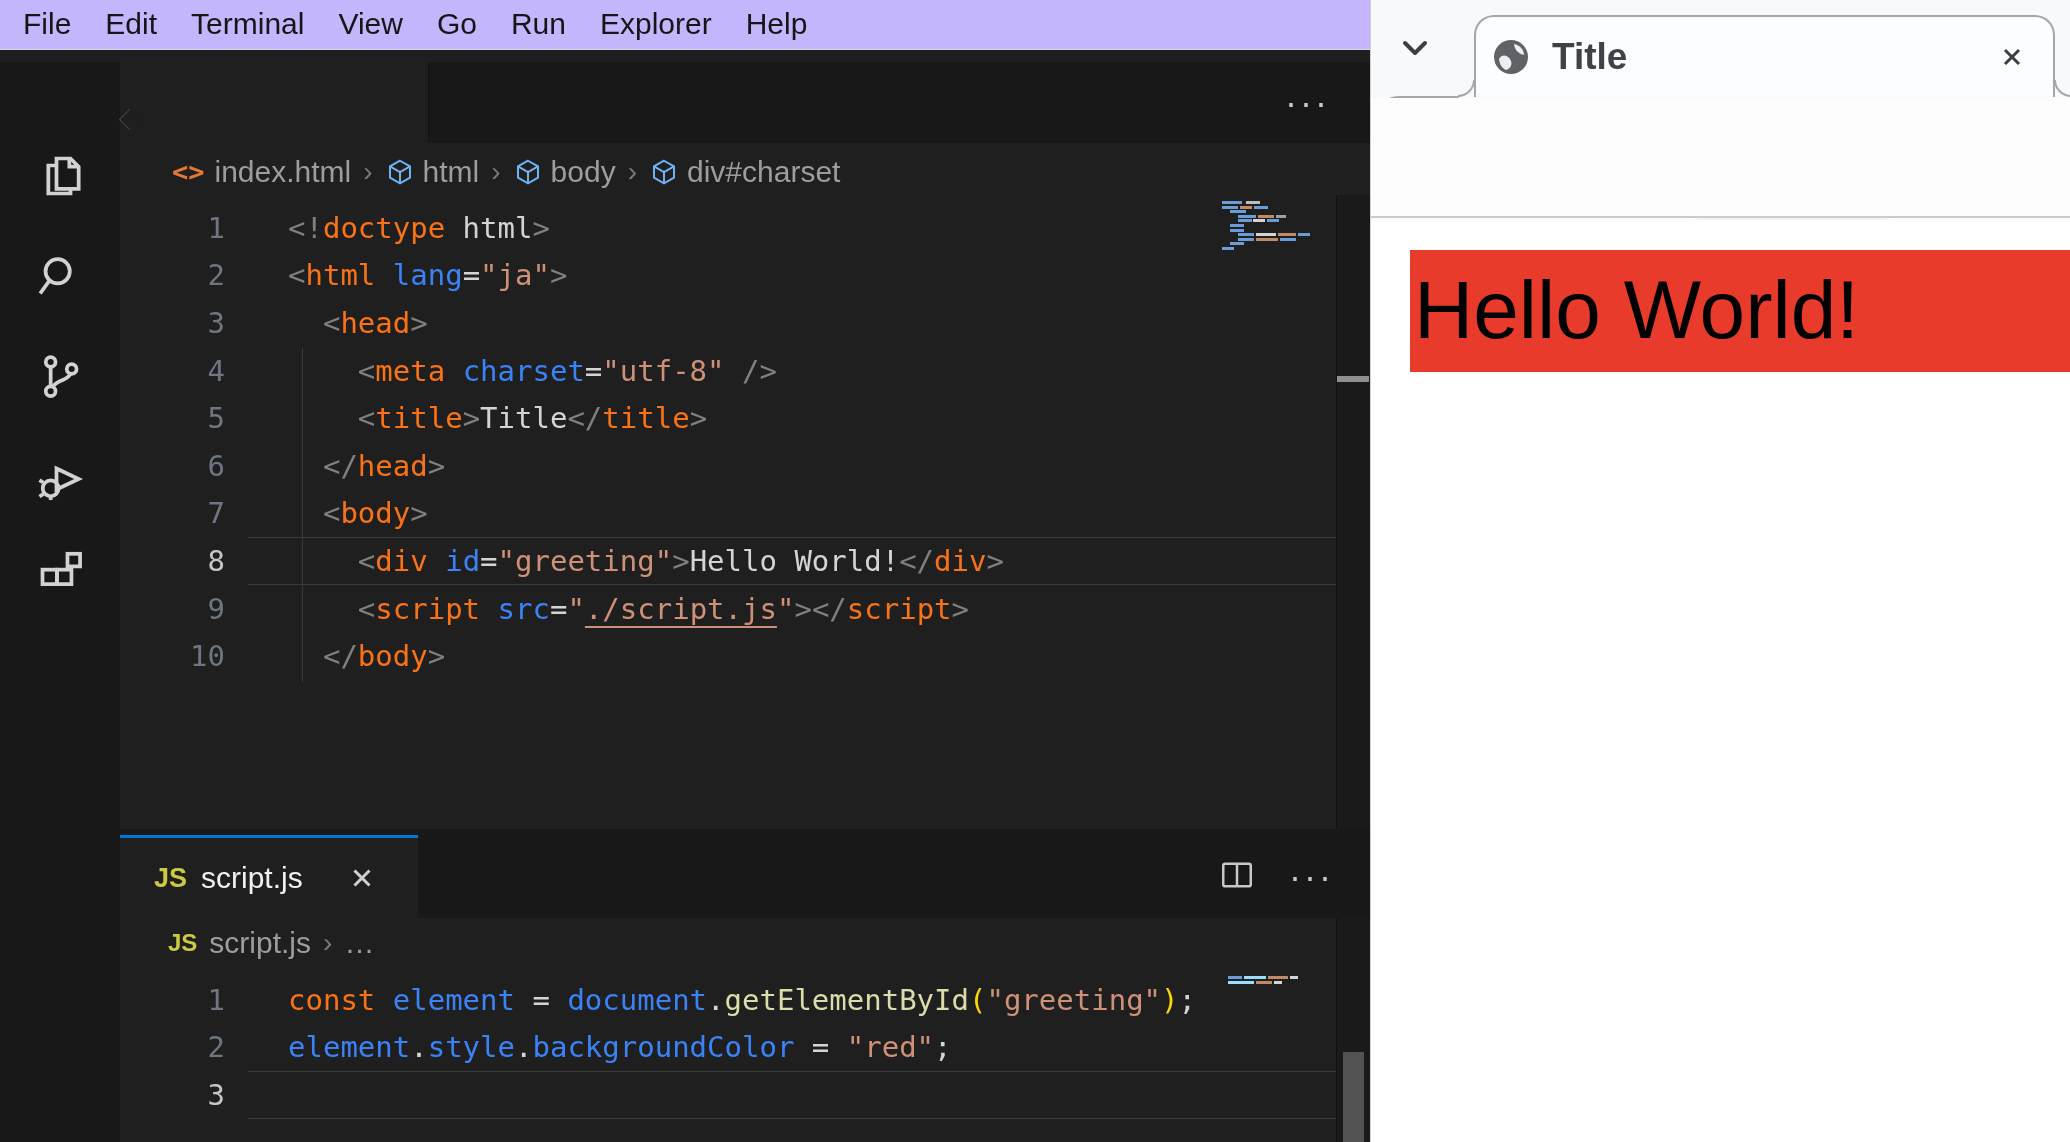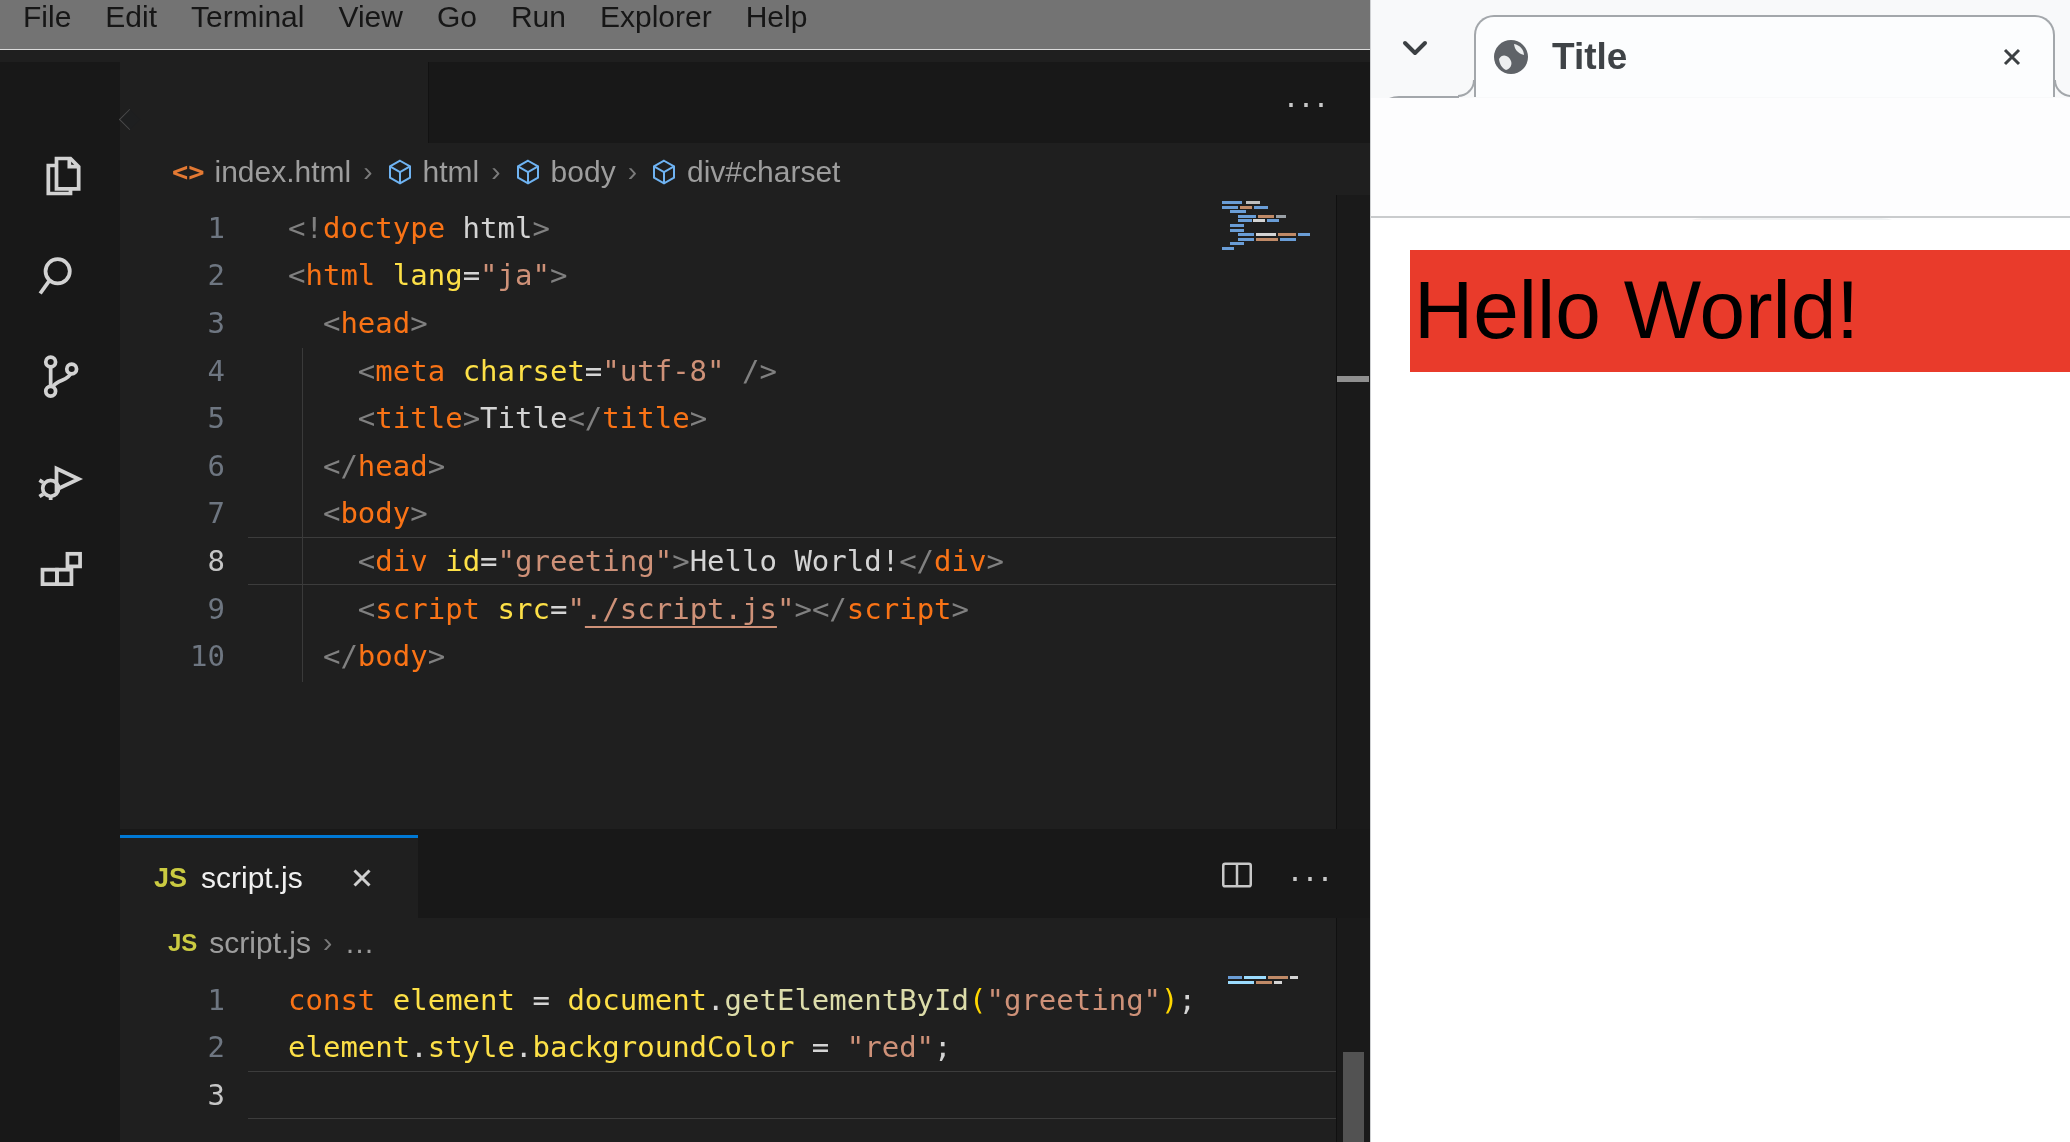--- a/index.html
+++ b/index.html
@@ -3,22 +3,22 @@
 <meta charset="utf-8">
 <style>
   * { margin:0; padding:0; box-sizing:border-box; }
   html,body { background:#ffffff; }
   #screen { position:relative; width:2070px; height:1142px; overflow:hidden;
             font-family:"Liberation Sans", sans-serif; background:#1f1f1f; }
 
   
   #vscode { position:absolute; left:0; top:0; width:1370px; height:1142px; background:#1f1f1f; }
 
-  .menubar { position:absolute; left:0; top:0; width:1370px; height:50px; background:#737373;
-             border-bottom:1px solid #dcdcdc; display:flex; align-items:flex-end; padding-left:6px; }
+  .menubar { position:absolute; left:0; top:0; width:1370px; height:50px; background:#c4b5fd;
+             border-bottom:1px solid #dcdcdc; display:flex; align-items:center; padding-left:6px; }
   .menu-item { font-size:30px; color:#161616; padding:0 17px; height:62px; line-height:60px; cursor:default; }
 
   .activitybar { position:absolute; left:0; top:62px; width:120px; height:1080px; background:#181818; }
   .act-icon { position:absolute; left:32px; width:56px; height:56px; }
   .act-icon svg { width:56px; height:56px; stroke:#d2d2d2; fill:none; stroke-width:1.6; }
 
   .tabbar1 { position:absolute; left:120px; top:62px; width:1250px; height:81px; background:#181818; }
   .activetab1 { position:absolute; left:0; top:0; width:309px; height:81px; background:#1f1f1f; border-right:1px solid #121212; }
   .editor-actions { position:absolute; right:40px; top:0; height:81px; display:flex; align-items:center;
                     color:#c8c8c8; font-size:36px; letter-spacing:3px; }
@@ -31,21 +31,21 @@
   .cube svg { width:30px; height:30px; stroke:#6fb3f2; fill:none; stroke-width:1.6; }
 
   .codearea { position:absolute; left:120px; width:1216px; font-family:"DejaVu Sans Mono", monospace; font-size:29px; }
   #codearea1 { top:200px; padding-top:4px; }
   #codearea2 { top:968px; padding-top:8px; }
   .row { position:relative; height:47.6px; display:flex; align-items:center; }
   .ln { width:105px; text-align:right; padding-right:0; color:#6e7681; flex:0 0 105px; }
   .code { white-space:pre; margin-left:63px; }
   .row.cur .ln { color:#c6c6c6; }
   .curline { position:absolute; left:128px; right:0; top:0; bottom:0; border-top:1.5px solid #3c3c3c; border-bottom:1.5px solid #3c3c3c; }
-  .tk-p { color:#808080; } .tk-k { color:#f97316; } .tk-a { color:#fde047; }
+  .tk-p { color:#808080; } .tk-k { color:#f97316; } .tk-a { color:#3b82f6; }
   .tk-s { color:#ce9178; } .tk-t { color:#d4d4d4; } .tk-f { color:#dcdcaa; }
   .tk-b { color:#ffd700; } .tk-o { color:#d4d4d4; }
   .tk-u { color:#ce9178; text-decoration:underline; text-underline-offset:7px; }
   .indent-guide { position:absolute; left:302px; top:348px; width:1px; height:334px; background:#3a3a3a; }
 
   .minimap { position:absolute; }
   .mm-row { position:relative; height:3px; margin-bottom:1.6px; }
   .mm-seg { position:absolute; top:0; height:3px; }
 
   .rightgutter { position:absolute; left:1336px; top:195px; width:34px; height:947px; background:#1a1a1a; border-left:1px solid #101010; }

